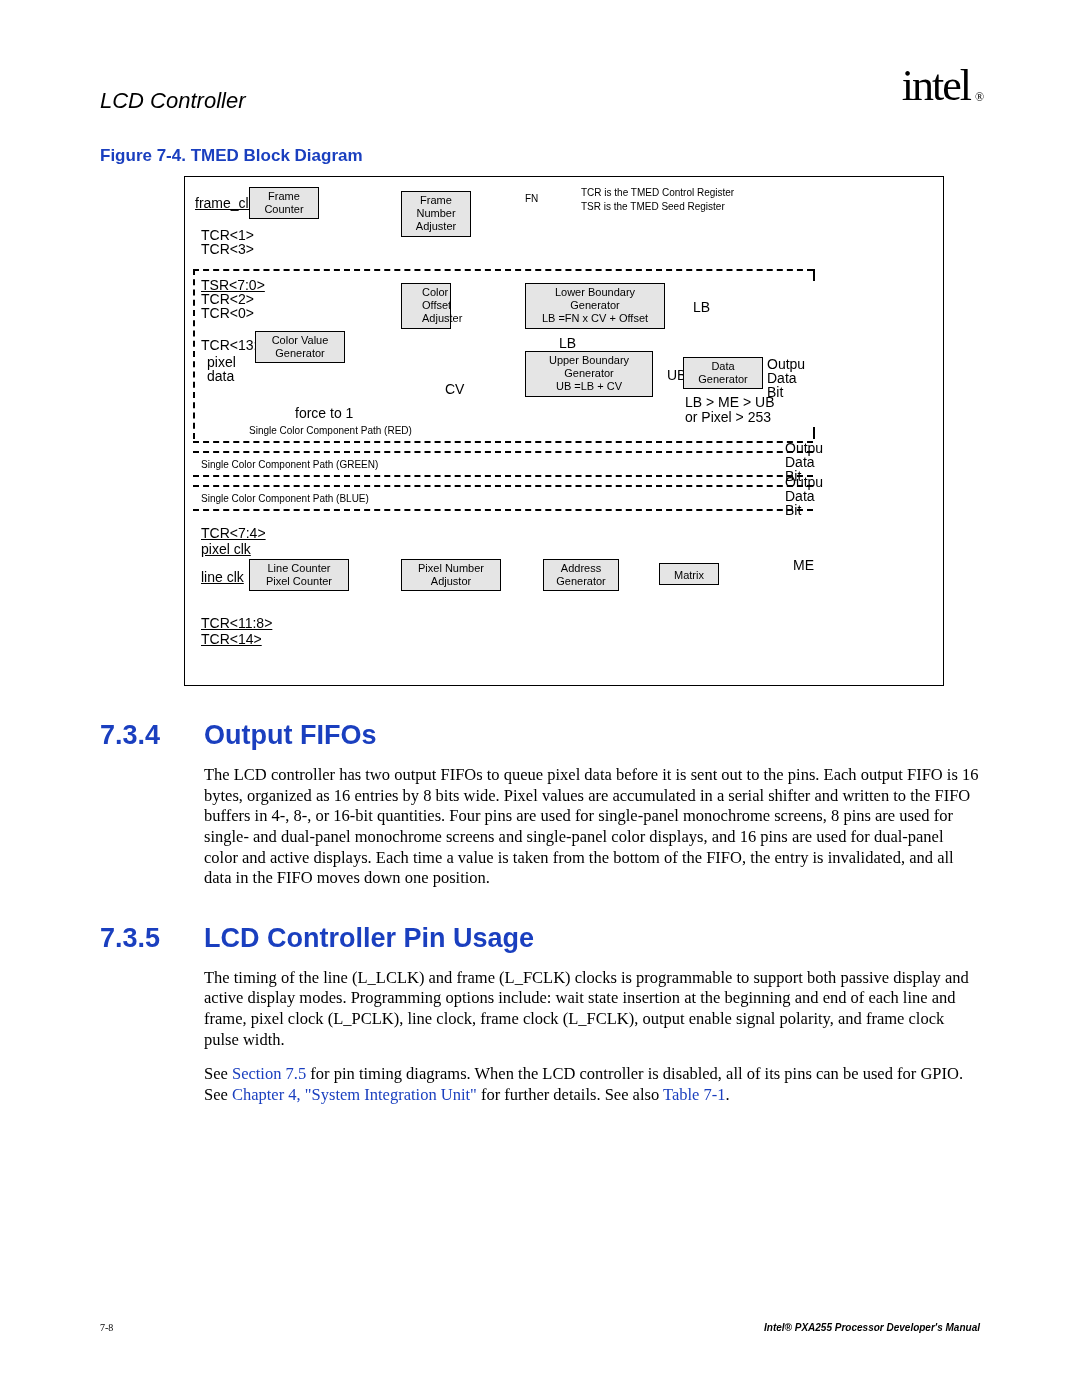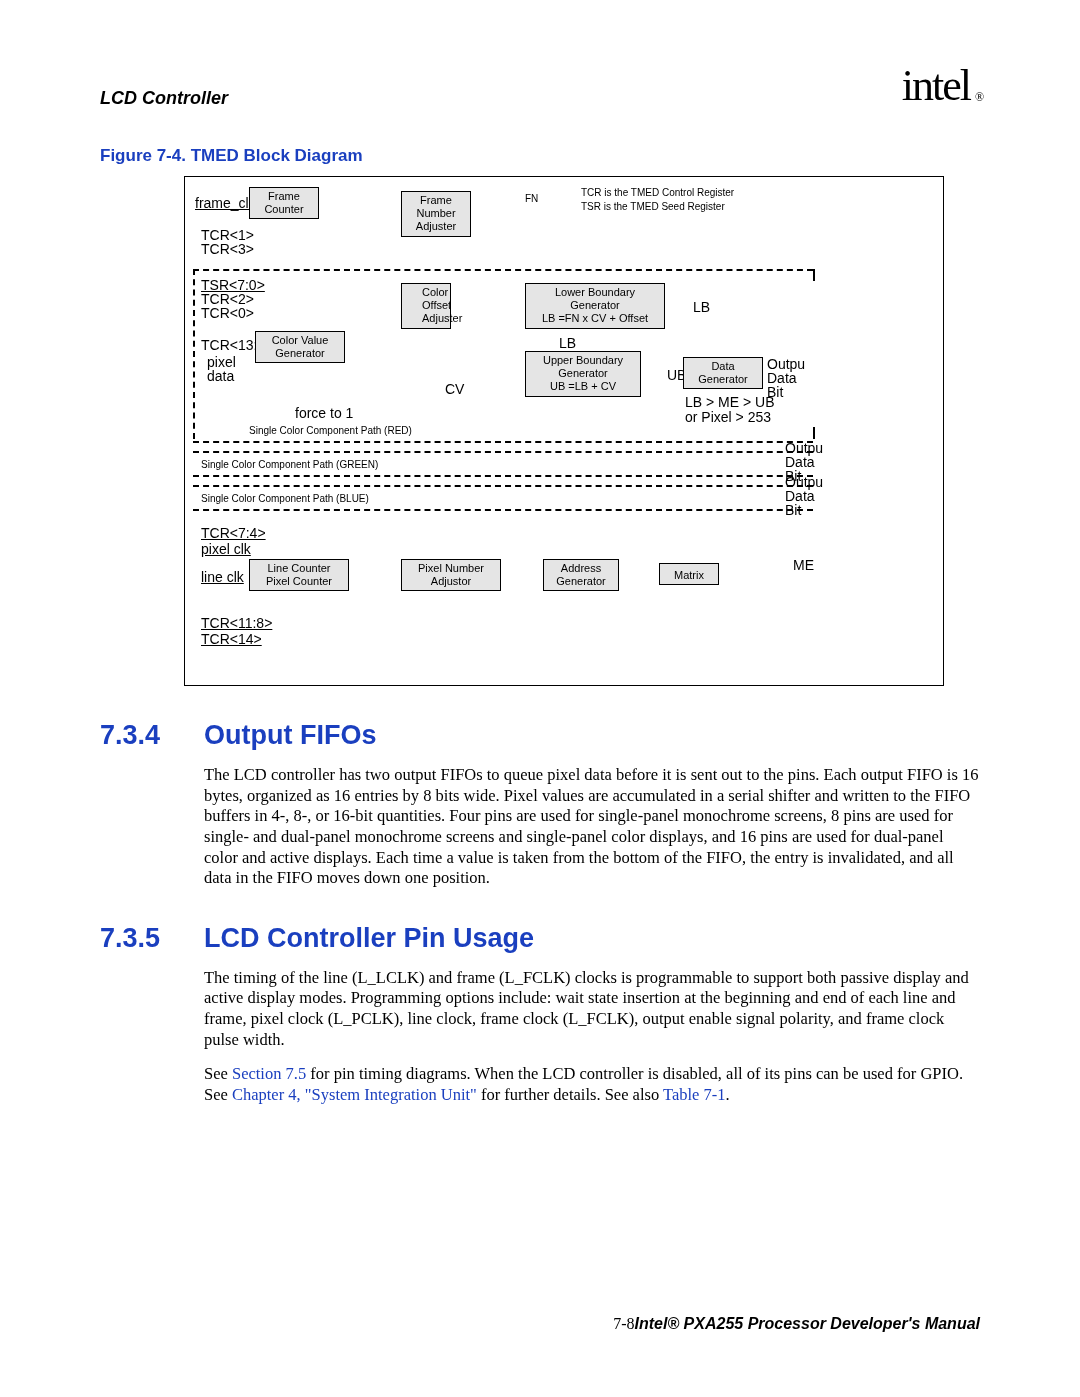--- a/index.html
+++ b/index.html
@@ -1,34 +1,34 @@
 <!DOCTYPE html>
 <html><head>
 <meta charset="utf-8">
 <style>
   * { box-sizing: border-box; margin: 0; padding: 0; }
   body { width: 1080px; height: 1397px; background: #fff; position: relative; font-family: Arial, Helvetica, sans-serif; color: #000; }
   .page { position: absolute; top: 60px; left: 100px; width: 880px; }
   .header-row { display: flex; justify-content: space-between; align-items: flex-start; margin-bottom: 18px; height: 56px; }
-  .hdr-left { font-weight: bold; font-style: italic; font-size: 18px; padding-top: 28px; }
+  .hdr-left { font-weight: normal; font-style: italic; font-size: 22px; padding-top: 28px; }
   .intel-logo { font-family: "Times New Roman", serif; font-size: 44px; letter-spacing: -2px; position: relative; padding-right: 10px; }
   .intel-logo .reg { font-size: 12px; position: absolute; bottom: 6px; right: -2px; }
   .fig-title { color: #1a3fbf; font-weight: bold; font-size: 17px; margin: 30px 0 10px 0; }
   .diagram-box { border: 1.5px solid #000; width: 760px; height: 510px; margin-left: 84px; position: relative; font-size: 10px; }
   .diagram-box .blk { position: absolute; border: 1px solid #000; background: #e5e5e5; padding: 2px 4px; text-align: center; font-size: 11px; line-height: 1.2; }
   .diagram-box .lbl { position: absolute; font-size: 10px; white-space: nowrap; }
   .diagram-box .tiny { font-size: 14px; }
   .dash { position: absolute; border-top: 2px dashed #000; }
   .dash-v { position: absolute; border-left: 2px dashed #000; }
   .sec-row { display: flex; align-items: baseline; gap: 20px; margin-top: 34px; }
   .sec-num { color: #1a3fbf; font-weight: bold; font-size: 27px; width: 84px; }
   .sec-title { color: #1a3fbf; font-weight: bold; font-size: 27px; }
   .body-p { margin-left: 104px; width: 776px; font-family: "Times New Roman", serif; font-size: 16.5px; line-height: 1.25; margin-top: 14px; }
   .body-p .lnk { color: #1a3fbf; }
-  .footer { position: absolute; bottom: 64px; left: 100px; width: 880px; display: flex; justify-content: flex-end; font-size: 16px; }
+  .footer { position: absolute; bottom: 64px; left: 100px; width: 880px; display: flex; justify-content: space-between; font-size: 10px; }
   .footer .pn { font-family: "Times New Roman", serif; }
   .footer .man { font-weight: bold; font-style: italic; }
 </style>
 </head>
 <body>
 
 <div class="page">
 
   <div class="header-row">
     <div class="hdr-left">LCD Controller</div>
@@ -81,21 +81,21 @@
     <span class="lbl tiny" style="left:16px; top:160px;">TCR&lt;13:12&gt;</span>
     <div class="blk" style="left:70px; top:154px; width:90px;">
       <span style="white-space:pre-line;">Color Value
 Generator</span>
     </div>
     <span class="lbl tiny" style="left:22px; top:178px; white-space:pre-line; line-height:1;">pixel
 data</span>
     <span class="lbl tiny" style="left:260px; top:180px;margin-top:24px;">CV</span>
     <span class="lbl tiny" style="left:374px; top:158px;">LB</span>
 
-    <div class="blk" style="left:340px; top:174px; width:116px;">
+    <div class="blk" style="left:340px; top:174px; width:128px;">
       <span style="white-space:pre-line;">Upper Boundary
 Generator
 UB =LB + CV</span>
     </div>
     <span class="lbl tiny" style="left:482px; top:190px;">UB</span>
 
     <div class="blk" style="left:498px; top:180px; width:80px;">
       <span style="white-space:pre-line;">Data
 Generator</span>
     </div>

